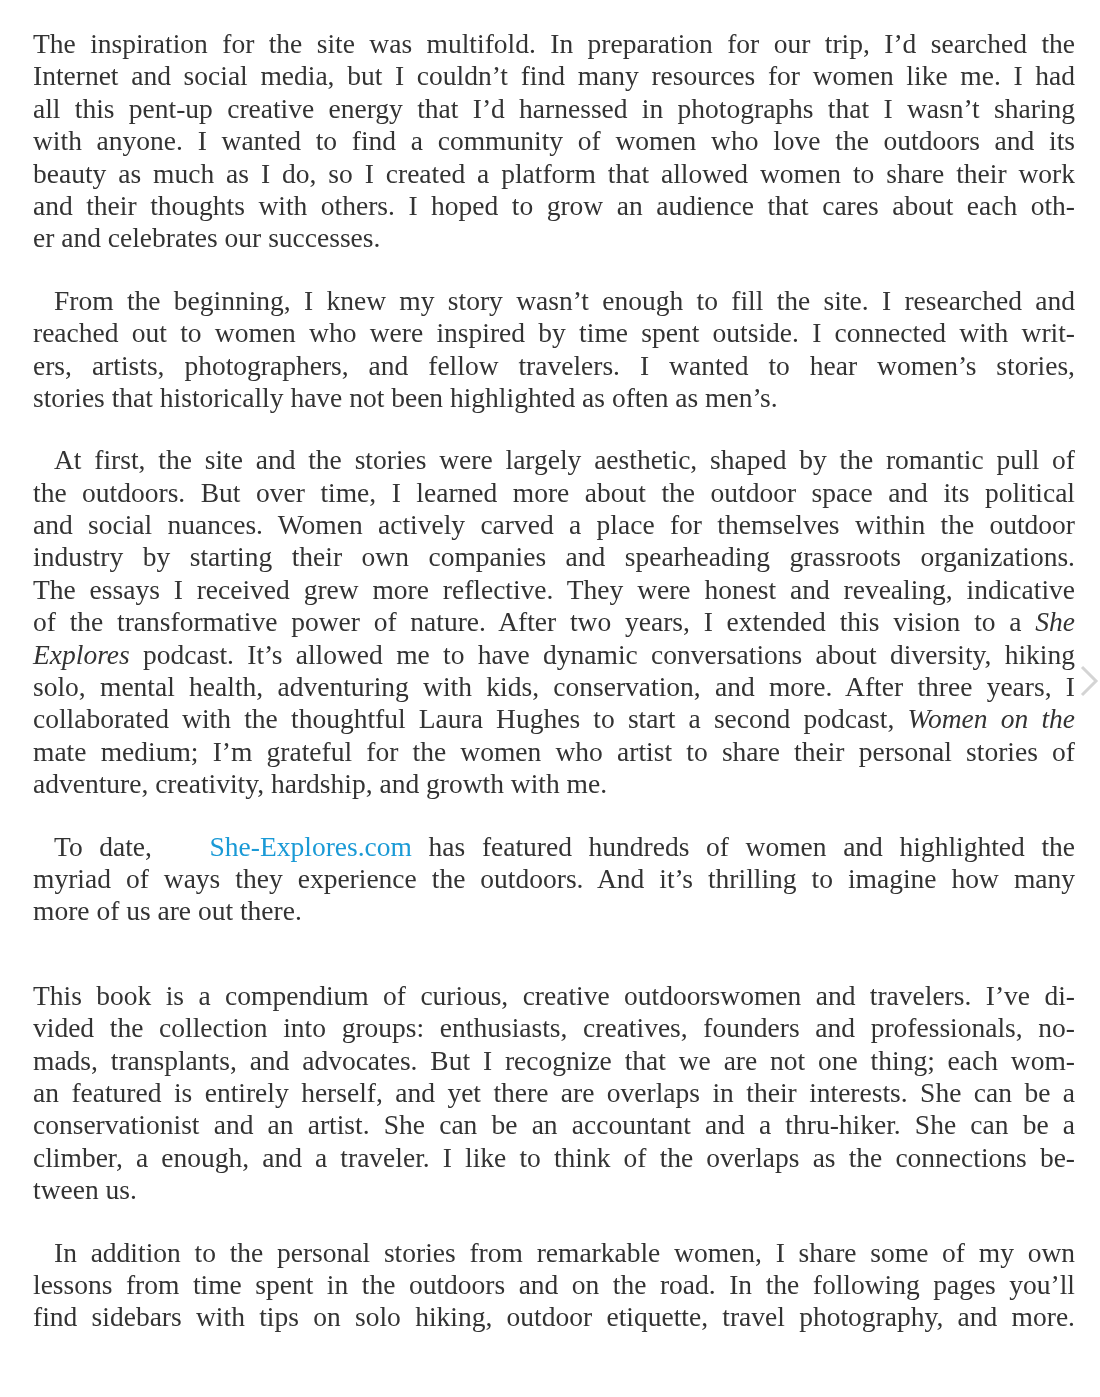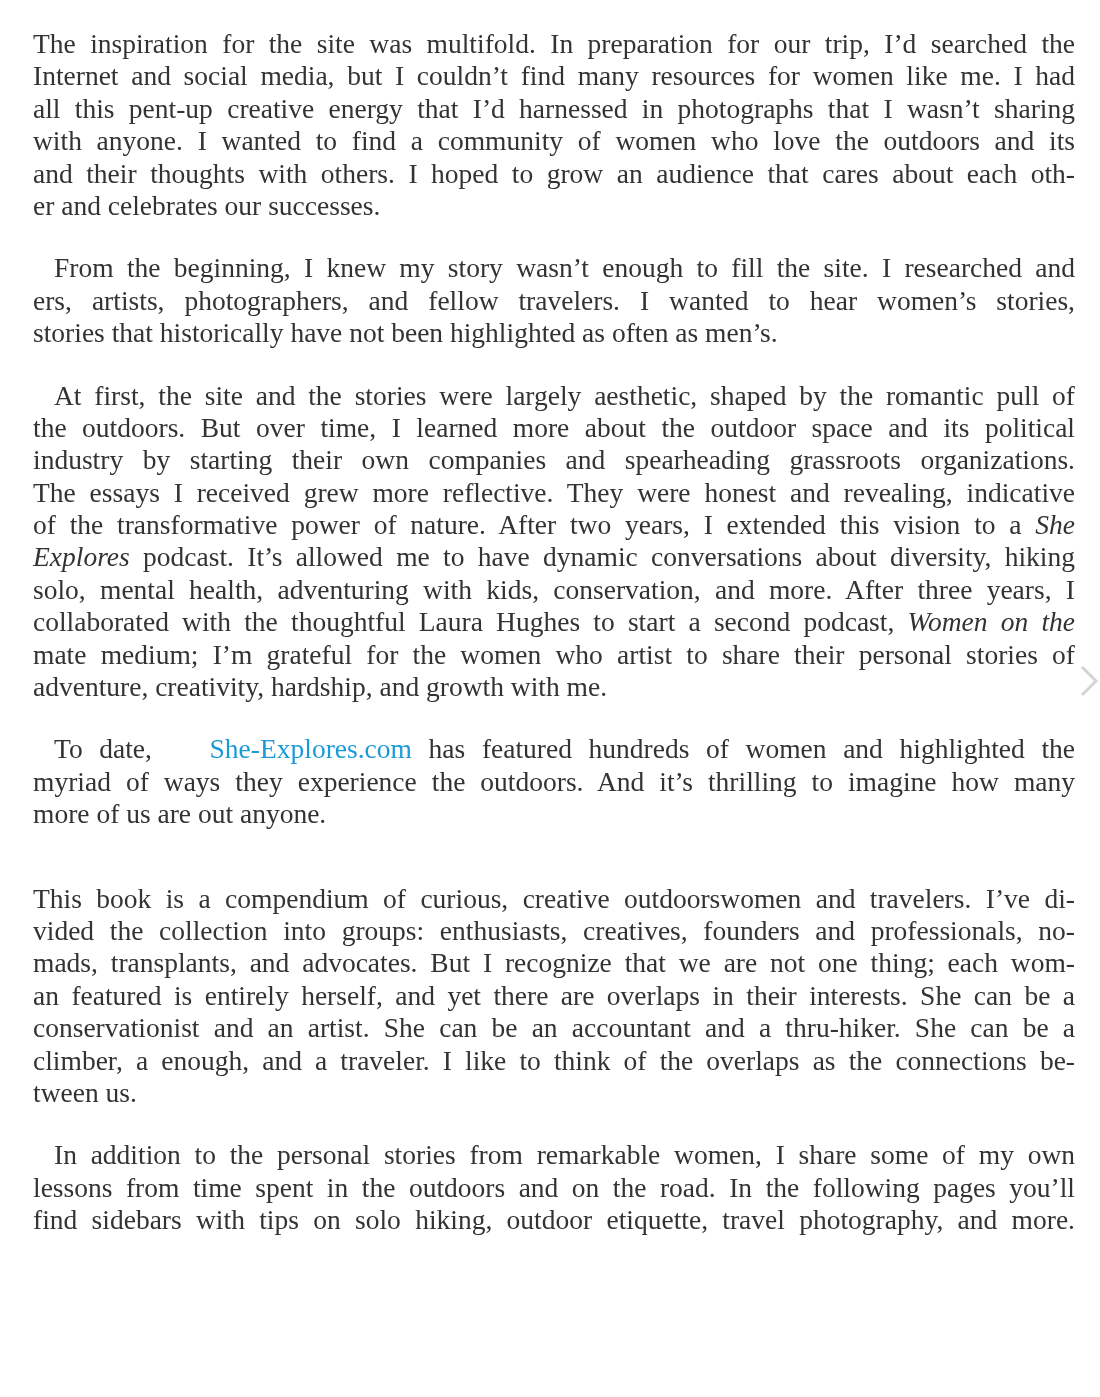--- a/index.html
+++ b/index.html
@@ -60,47 +60,50 @@
   </style>
 </head>
 <body>
 
 <div class="page">
   <div class="para">
       <span class="line first"><span>The inspiration for the site was multifold. In preparation for our trip, I’d searched the</span></span>
       <span class="line"><span>Internet and social media, but I couldn’t find many resources for women like me. I had</span></span>
       <span class="line"><span>all this pent-up creative energy that I’d harnessed in photographs that I wasn’t sharing</span></span>
       <span class="line"><span>with anyone. I wanted to find a community of women who love the outdoors and its</span></span>
+      <span class="line"><span>beauty as much as I do, so I created a platform that allowed women to share their work</span></span>
       <span class="line"><span>and their thoughts with others. I hoped to grow an audience that cares about each oth-</span></span>
       <span class="line last"><span>er and celebrates our successes.</span></span>
     </div>
   <div class="gap"></div>
   <div class="para indent">
       <span class="line first"><span>From the beginning, I knew my story wasn’t enough to fill the site. I researched and</span></span>
+      <span class="line"><span>reached out to women who were inspired by time spent outside. I connected with writ-</span></span>
       <span class="line"><span>ers, artists, photographers, and fellow travelers. I wanted to hear women’s stories,</span></span>
       <span class="line last"><span>stories that historically have not been highlighted as often as men’s.</span></span>
     </div>
   <div class="gap"></div>
   <div class="para indent">
       <span class="line first"><span>At first, the site and the stories were largely aesthetic, shaped by the romantic pull of</span></span>
       <span class="line"><span>the outdoors. But over time, I learned more about the outdoor space and its political</span></span>
+      <span class="line"><span>and social nuances. Women actively carved a place for themselves within the outdoor</span></span>
       <span class="line"><span>industry by starting their own companies and spearheading grassroots organizations.</span></span>
       <span class="line"><span>The essays I received grew more reflective. They were honest and revealing, indicative</span></span>
       <span class="line"><span>of the transformative power of nature. After two years, I extended this vision to a </span><em>She</em></span>
       <span class="line"><em>Explores</em><span> podcast. It’s allowed me to have dynamic conversations about diversity, hiking</span></span>
       <span class="line"><span>solo, mental health, adventuring with kids, conservation, and more. After three years, I</span></span>
       <span class="line"><span>collaborated with the thoughtful Laura Hughes to start a second podcast, </span><em>Women on the</em></span>
       <span class="line"><span>mate medium; I’m grateful for the women who artist to share their personal stories of</span></span>
       <span class="line last"><span>adventure, creativity, hardship, and growth with me.</span></span>
     </div>
   <div class="gap"></div>
   <div class="para indent">
       <span class="line first"><span>To date, </span><a class="link" style="color: rgb(26, 154, 214); margin-left: 41px;">She-Explores.com</a><span> has featured hundreds of women and highlighted the</span></span>
       <span class="line"><span>myriad of ways they experience the outdoors. And it’s thrilling to imagine how many</span></span>
-      <span class="line last"><span>more of us are out anyone.</span></span>
+      <span class="line last"><span>more of us are out there.</span></span>
     </div>
   <div class="gap-lg"></div>
   <div class="para">
       <span class="line first"><span>This book is a compendium of curious, creative outdoorswomen and travelers. I’ve di-</span></span>
       <span class="line"><span>vided the collection into groups: enthusiasts, creatives, founders and professionals, no-</span></span>
       <span class="line"><span>mads, transplants, and advocates. But I recognize that we are not one thing; each wom-</span></span>
       <span class="line"><span>an featured is entirely herself, and yet there are overlaps in their interests. She can be a</span></span>
       <span class="line"><span>conservationist and an artist. She can be an accountant and a thru-hiker. She can be a</span></span>
       <span class="line"><span>climber, a enough, and a traveler. I like to think of the overlaps as the connections be-</span></span>
       <span class="line last"><span>tween us.</span></span>

